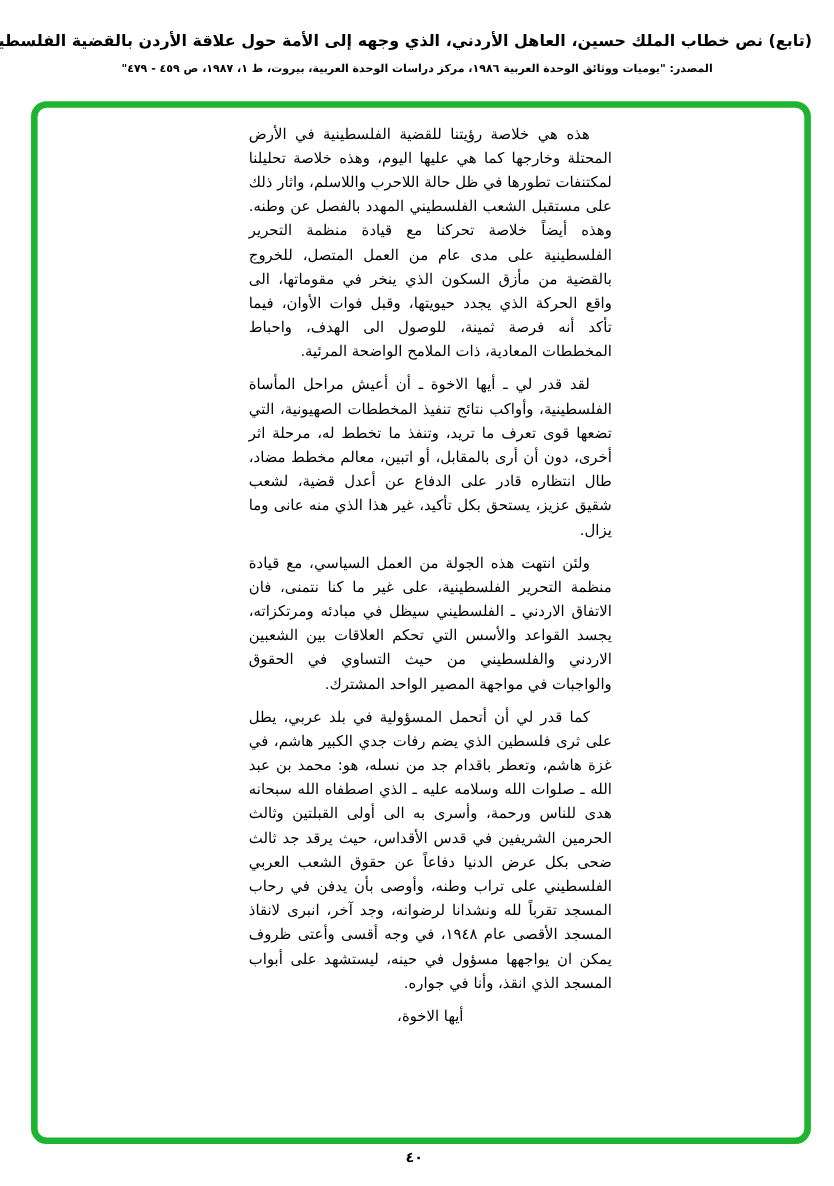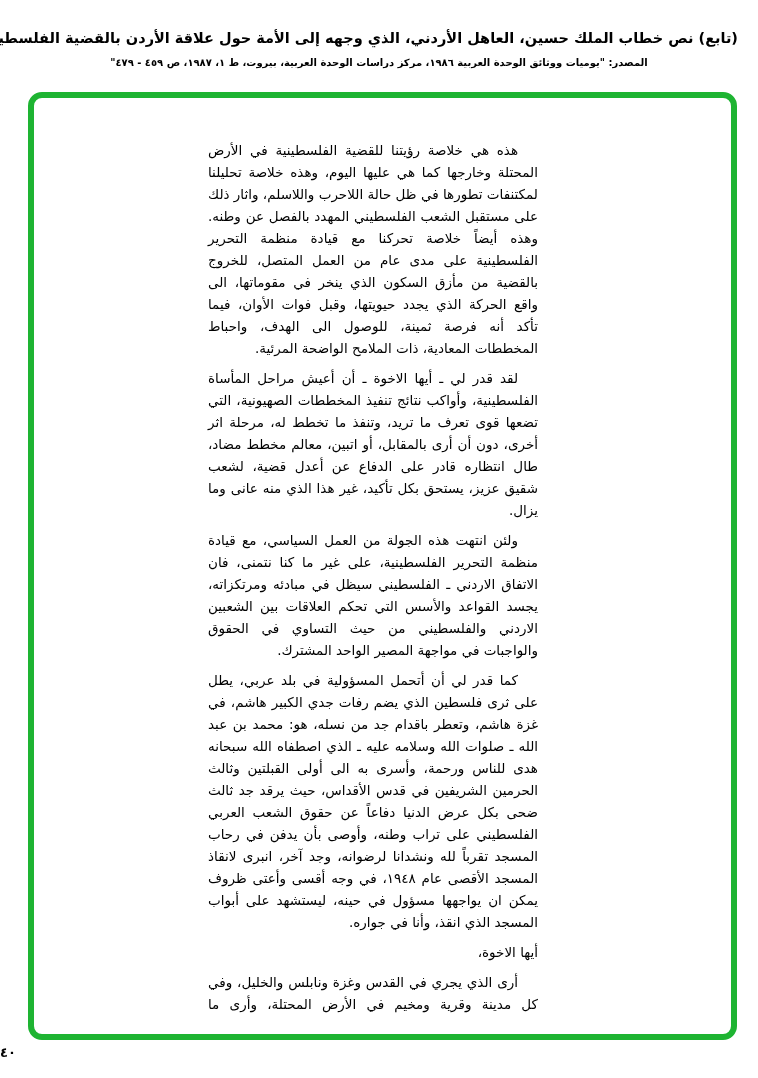--- a/index.html
+++ b/index.html
@@ -42,47 +42,46 @@
     top: 92px;
     width: 709px;
     height: 948px;
     box-sizing: border-box;
     border: 6px solid #1eb432;
     border-radius: 14px;
     background: #ffffff;
   }
   .body-column {
     position: absolute;
-    left: 208px;
+    left: 226px;
     top: 111px;
     width: 330px;
     direction: rtl;
     text-align: justify;
     font-size: 13.5px;
     line-height: 22px;
-    margin-top: 28px;
   }
   .body-column p {
     margin: 0 0 8px 0;
     text-indent: 20px;
   }
   .body-column p.vocative {
-    text-align: right;
+    text-align: center;
     text-indent: 0;
   }
   .body-column p.continues {
     text-align-last: justify;
     margin-bottom: 0;
   }
   .page-number {
     position: absolute;
     top: 1045px;
     left: 0;
     width: 753px;
-    text-align: left;
+    text-align: center;
     font-size: 13px;
     font-weight: bold;
     direction: rtl;
   }
 </style>
 </head>
 <body>
 
 <header class="header">
   <div class="header-title">(تابع) نص خطاب الملك حسين، العاهل الأردني، الذي وجهه إلى الأمة حول علاقة الأردن بالقضية الفلسطينية</div>
@@ -90,16 +89,15 @@
 </header>
 
 <div class="text-frame"></div>
 
 <main class="body-column">
   <p>هذه هي خلاصة رؤيتنا للقضية الفلسطينية في الأرض المحتلة وخارجها كما هي عليها اليوم، وهذه خلاصة تحليلنا لمكتنفات تطورها في ظل حالة اللاحرب واللاسلم، واثار ذلك على مستقبل الشعب الفلسطيني المهدد بالفصل عن وطنه. وهذه أيضاً خلاصة تحركنا مع قيادة منظمة التحرير الفلسطينية على مدى عام من العمل المتصل، للخروج بالقضية من مأزق السكون الذي ينخر في مقوماتها، الى واقع الحركة الذي يجدد حيويتها، وقبل فوات الأوان، فيما تأكد أنه فرصة ثمينة، للوصول الى الهدف، واحباط المخططات المعادية، ذات الملامح الواضحة المرئية.</p>
   <p>لقد قدر لي ـ أيها الاخوة ـ أن أعيش مراحل المأساة الفلسطينية، وأواكب نتائج تنفيذ المخططات الصهيونية، التي تضعها قوى تعرف ما تريد، وتنفذ ما تخطط له، مرحلة اثر أخرى، دون أن أرى بالمقابل، أو اتبين، معالم مخطط مضاد، طال انتظاره قادر على الدفاع عن أعدل قضية، لشعب شقيق عزيز، يستحق بكل تأكيد، غير هذا الذي منه عانى وما يزال.</p>
   <p>ولئن انتهت هذه الجولة من العمل السياسي، مع قيادة منظمة التحرير الفلسطينية، على غير ما كنا نتمنى، فان الاتفاق الاردني ـ الفلسطيني سيظل في مبادئه ومرتكزاته، يجسد القواعد والأسس التي تحكم العلاقات بين الشعبين الاردني والفلسطيني من حيث التساوي في الحقوق والواجبات في مواجهة المصير الواحد المشترك.</p>
   <p>كما قدر لي أن أتحمل المسؤولية في بلد عربي، يطل على ثرى فلسطين الذي يضم رفات جدي الكبير هاشم، في غزة هاشم، وتعطر باقدام جد من نسله، هو: محمد بن عبد الله ـ صلوات الله وسلامه عليه ـ الذي اصطفاه الله سبحانه هدى للناس ورحمة، وأسرى به الى أولى القبلتين وثالث الحرمين الشريفين في قدس الأقداس، حيث يرقد جد ثالث ضحى بكل عرض الدنيا دفاعاً عن حقوق الشعب العربي الفلسطيني على تراب وطنه، وأوصى بأن يدفن في رحاب المسجد تقرباً لله ونشدانا لرضوانه، وجد آخر، انبرى لانقاذ المسجد الأقصى عام ١٩٤٨، في وجه أقسى وأعتى ظروف يمكن ان يواجهها مسؤول في حينه، ليستشهد على أبواب المسجد الذي انقذ، وأنا في جواره.</p>
   <p class="vocative">أيها الاخوة،</p>
-  <p class="continues">أرى الذي يجري في القدس وغزة ونابلس والخليل، وفي كل مدينة وقرية ومخيم في الأرض المحتلة، وأرى ما</p>
 </main>
 
 <div class="page-number">٤٠</div>
 
 </body></html>

